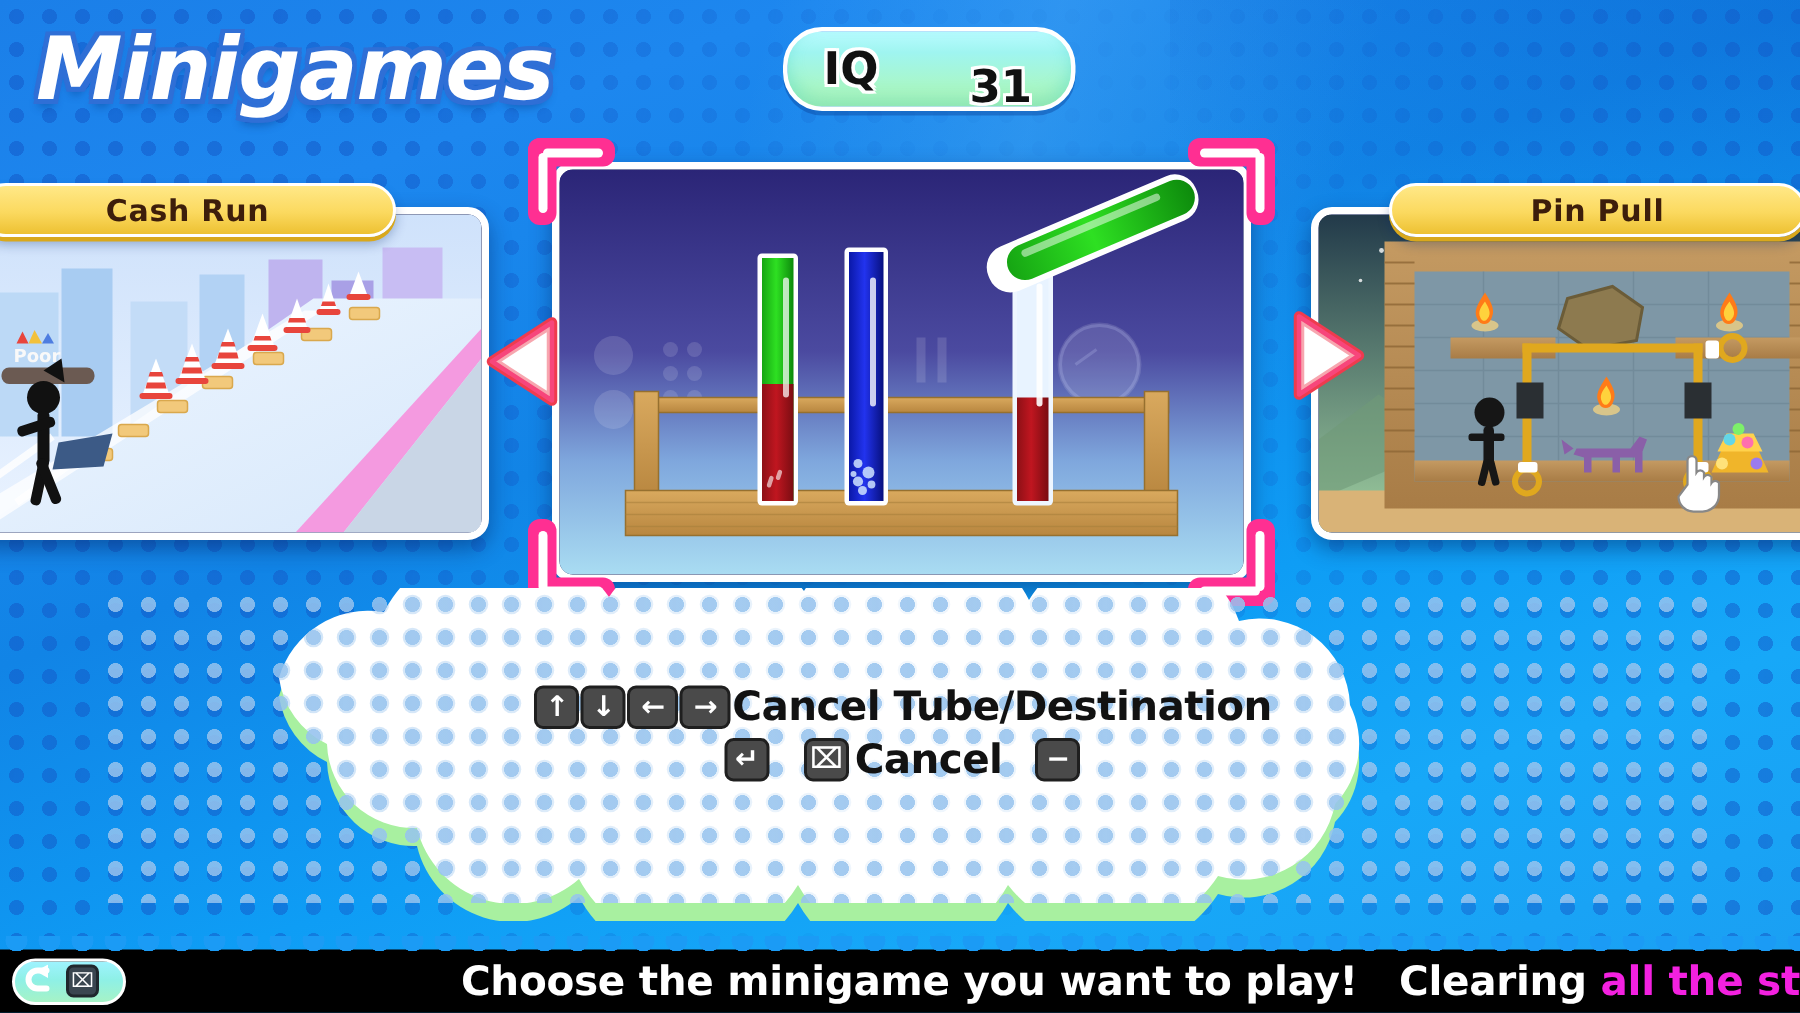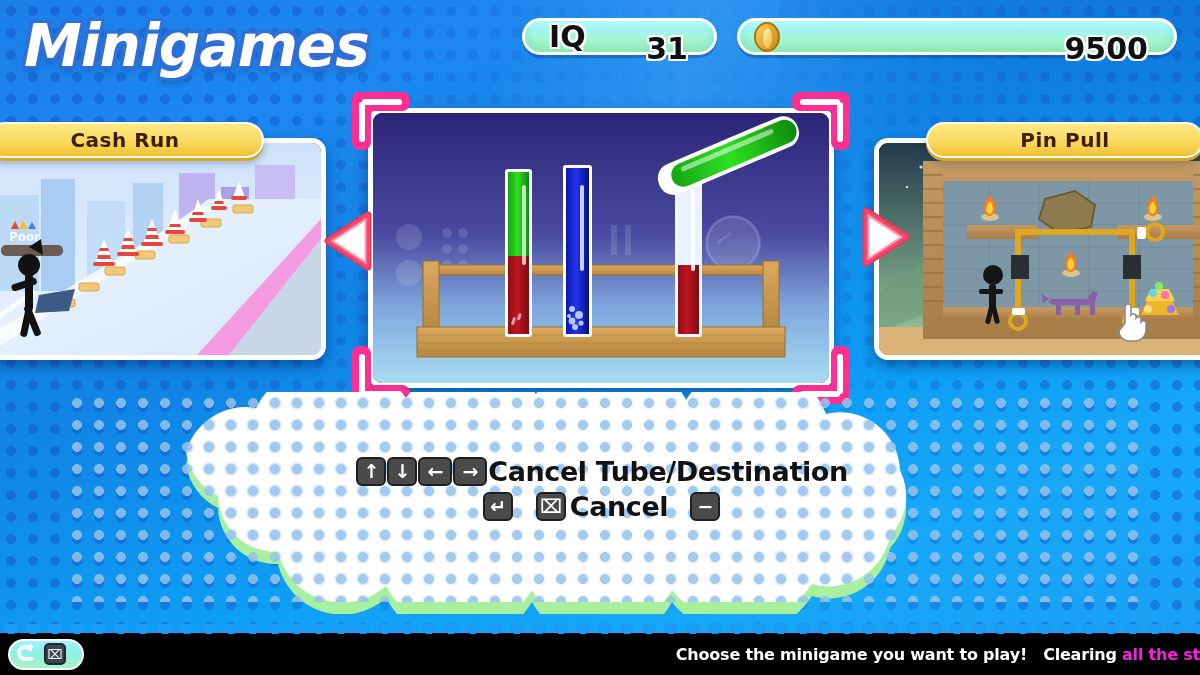--- a/index.html
+++ b/index.html
@@ -43,21 +43,21 @@
     font-size:58px; font-weight:700; font-style:italic; color:#fff;
     font-family:"DejaVu Sans", sans-serif; letter-spacing:-1px;
     text-shadow:
       -3px 0 0 #2f6fd6, 3px 0 0 #2f6fd6, 0 -3px 0 #2f6fd6, 0 3px 0 #2f6fd6,
       -3px -3px 0 #2f6fd6, 3px -3px 0 #2f6fd6, -3px 3px 0 #2f6fd6, 3px 3px 0 #2f6fd6,
       0 5px 6px rgba(0,40,110,.35);
   }
 
   
   .pill{
-    position:absolute; z-index:20; height:37px; border-radius:26px;
+    position:absolute; z-index:20; height:56px; border-radius:26px;
     background:linear-gradient(180deg,#b8fbff 0%,#9ff5f0 28%,#a9f7c9 72%,#b6f6b2 100%);
     border:3px solid #ffffff;
     box-shadow:0 3px 0 rgba(10,70,160,.45), inset 0 -6px 10px rgba(60,200,190,.35);
     display:flex; align-items:center;
   }
   #pill-iq{ left:522px; top:18px; width:195px; }
   #pill-coins{ left:737px; top:18px; width:440px; }
   .pill-label, .pill-value{
     font-family:"DejaVu Sans", sans-serif; font-weight:700; font-size:30px; color:#111;
     text-shadow:-2px 0 0 #fff,2px 0 0 #fff,0 -2px 0 #fff,0 2px 0 #fff,-2px -2px 0 #fff,2px -2px 0 #fff,-2px 2px 0 #fff,2px 2px 0 #fff;
@@ -161,21 +161,21 @@
     border:2px solid #fff; display:flex; align-items:center; gap:4px; padding:0 6px;
   }
   .back-arrow{ width:24px; height:22px; }
   .xkey{
     width:22px; height:22px; border-radius:5px; background:#3a4650; border:2px solid #20272d;
     display:flex; align-items:center; justify-content:center; color:#fff; font-size:13px;
     font-family:"DejaVu Sans", sans-serif;
   }
   .ticker{
     margin-left:auto; white-space:nowrap; overflow:hidden;
-    font-family:"DejaVu Sans", sans-serif; font-weight:700; font-size:16px; color:#fff;
+    font-family:"DejaVu Sans", sans-serif; font-weight:700; font-size:27px; color:#fff;
     padding-right:0; letter-spacing:-.2px;
   }
   .ticker .hl2{ color:#f321e0; }
   .bar-dots{
     position:absolute; left:0; top:-9px; width:1200px; height:10px;
     background-image:radial-gradient(#1b9bf5 46%, rgba(0,0,0,0) 48%);
     background-size:22px 22px; background-position:0 -8px;
   }
 </style>
 </head>
@@ -188,24 +188,20 @@
   <div class="bg-sheen2"></div>
   <div class="halftone"></div>
 
   <div class="title">Minigames</div>
 
   <div class="pill" id="pill-iq">
     <span class="pill-label">IQ</span>
     <span class="pill-value">31</span>
   </div>
 
-  <div class="pill" id="pill-coins">
-    <span class="coin-icon"></span>
-    <span class="pill-value">9500</span>
-  </div>
 
   <div class="panel" id="panel-left">
     <div class="panel-frame">
       <svg width="338" height="212" viewBox="0 0 338 212">
         <defs>
           <linearGradient id="crSky" x1="0" y1="0" x2="0" y2="1">
             <stop offset="0" stop-color="#cfe2fb"></stop>
               <stop offset="1" stop-color="#eaf3ff"></stop>
           </linearGradient>
           <linearGradient id="crRoad" x1="0" y1="0" x2="1" y2="1">

